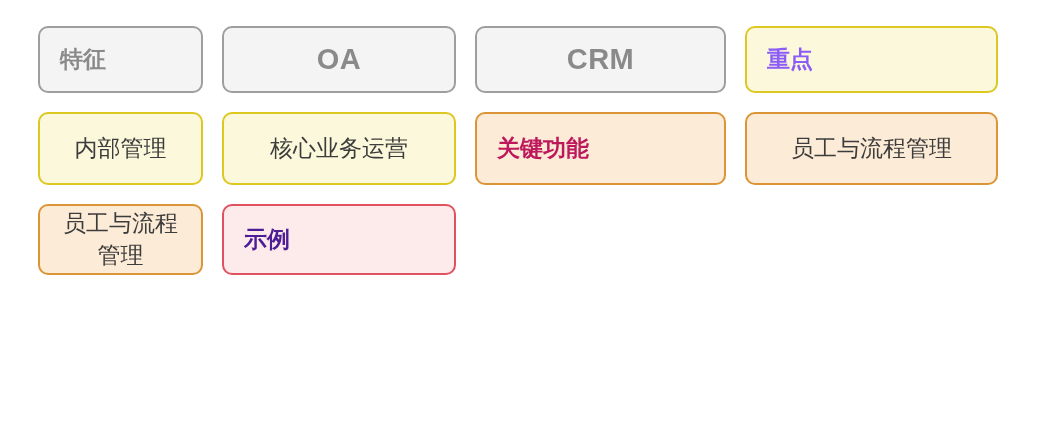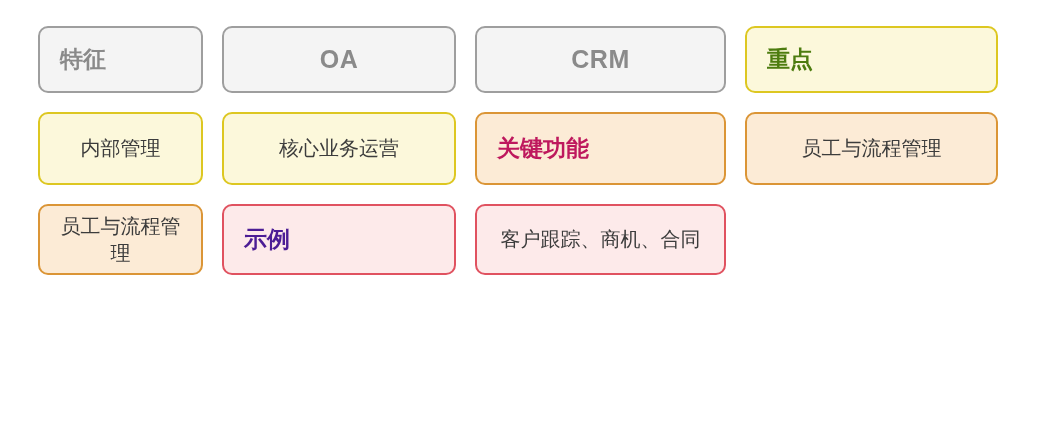--- a/index.html
+++ b/index.html
@@ -54,31 +54,31 @@
     border-color: #9e9e9e;
     color: #8a8a8a;
     font-weight: bold;
   }
   .cell.head.label-cell {
     justify-content: flex-start;
     padding-left: 20px;
     font-size: 23px;
   }
   .cell.head.value-cell {
-    font-size: 25px;
+    font-size: 29px;
     letter-spacing: 0.5px;
   }
 
   
   .cell.row-yellow {
     background: #fcf8db;
     border-color: #ddc721;
   }
   .cell.row-yellow.label-cell {
-    color: #4d7c0f;
+    color: #8b5cf6;
   }
 
   
   .cell.row-orange {
     background: #fcebd6;
     border-color: #db9536;
   }
   .cell.row-orange.label-cell {
     color: #be185d;
   }
@@ -97,21 +97,21 @@
   .cell.label-cell.body-label {
     justify-content: flex-start;
     padding-left: 20px;
     font-size: 23px;
     font-weight: bold;
   }
 
   
   .cell.value-cell.body-value {
     color: #3c3c3c;
-    font-size: 20px;
+    font-size: 23px;
     font-weight: normal;
   }
 </style>
 </head>
 <body>
 
 <div id="comparison-table">
   <div class="table-grid">
 
     <div class="cell head label-cell">
@@ -151,19 +151,16 @@
     <div class="cell row-orange value-cell body-value">
         <span>员工与流程管理</span>
       </div>
 
 
     <div class="cell row-red label-cell body-label">
         <span>示例</span>
       </div>
 
 
-    <div class="cell row-red value-cell body-value">
-        <span>客户跟踪、商机、合同</span>
-      </div>
 
 
   </div>
 </div>
 
 </body></html>

